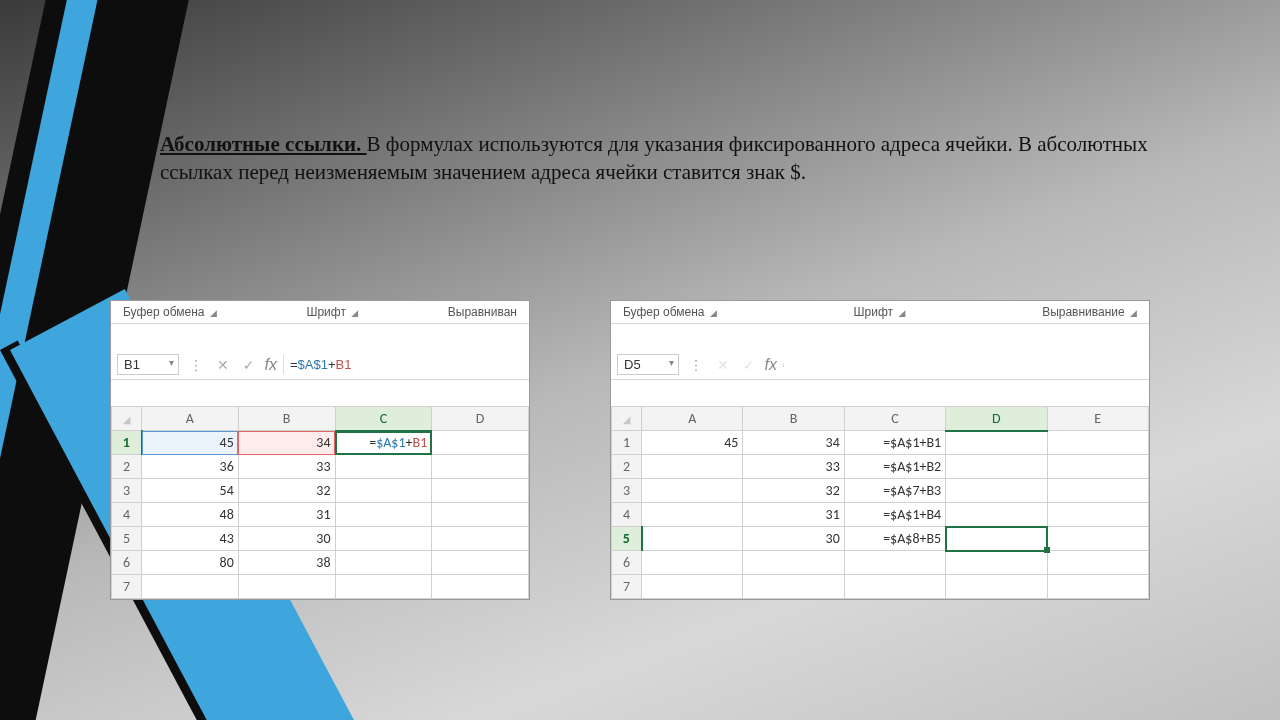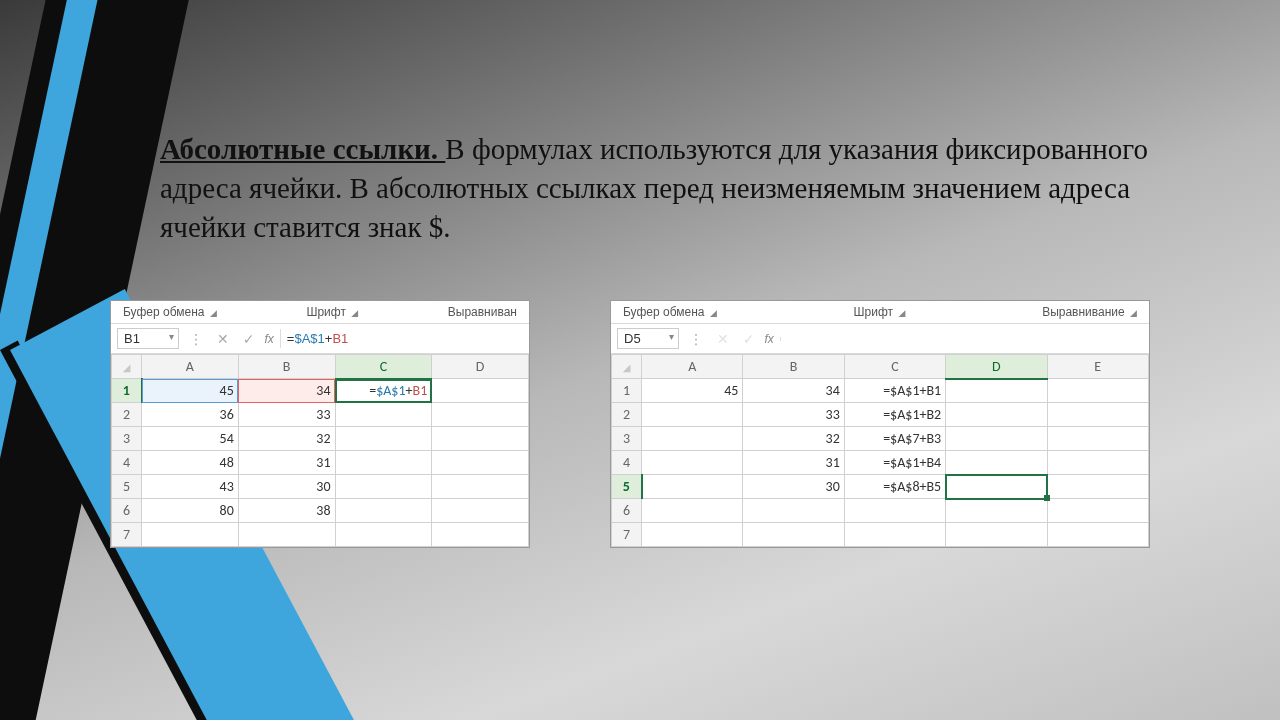--- a/index.html
+++ b/index.html
@@ -39,39 +39,40 @@
     left: 0px; top: 350px;
     width: 20px; height: 600px;
     background: #0d0d0d;
     transform: rotate(-28deg);
     transform-origin: top left;
   }
   .slide-text {
     position: absolute;
     left: 160px; top: 130px;
     width: 1060px;
-    font-size: 29px;
+    font-size: 21px;
     line-height: 1.35;
     color: #111;
   }
   .slide-text .title { font-weight: bold; text-decoration: underline; }
   .shots {
     position: absolute;
     left: 110px; top: 300px;
     display: flex;
     gap: 80px;
   }
   .excel {
     background: #fff;
     border: 1px solid #999;
     font-family: "Segoe UI", Arial, sans-serif;
     font-size: 13px;
     color: #444;
     display: flex;
     flex-direction: column;
+    gap: 26px;
   }
   .excel.left { width: 420px; }
   .excel.right { width: 540px; }
   .ribbon-row {
     display: flex;
     align-items: center;
     padding: 4px 6px;
     gap: 4px;
     border-bottom: 1px solid #d9d9d9;
     font-size: 12px;
@@ -94,21 +95,21 @@
     color: #333;
     position: relative;
     background: #fff;
   }
   .namebox::after {
     content: "▾";
     position: absolute; right: 4px; top: 2px;
     font-size: 10px; color: #888;
   }
   .fx-btn { color: #aaa; padding: 0 4px; font-size: 14px; }
-  .fx-label { font-style: italic; color: #888; font-size: 12px; }
+  .fx-label { font-style: italic; color: #888; font-size: 16px; }
   .fbar {
     flex: 1;
     border-left: 1px solid #ddd;
     padding: 2px 6px;
     font-size: 13px;
     color: #333;
     white-space: nowrap;
   }
   table.sheet {
     border-collapse: collapse;

